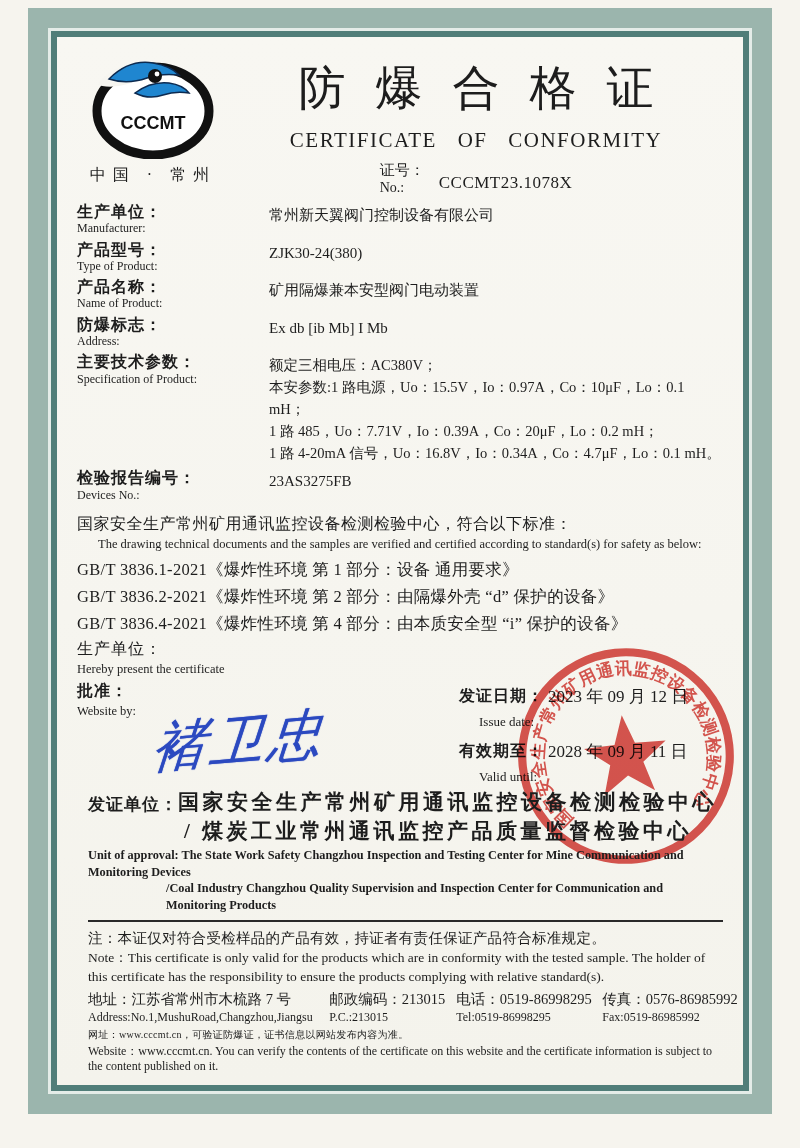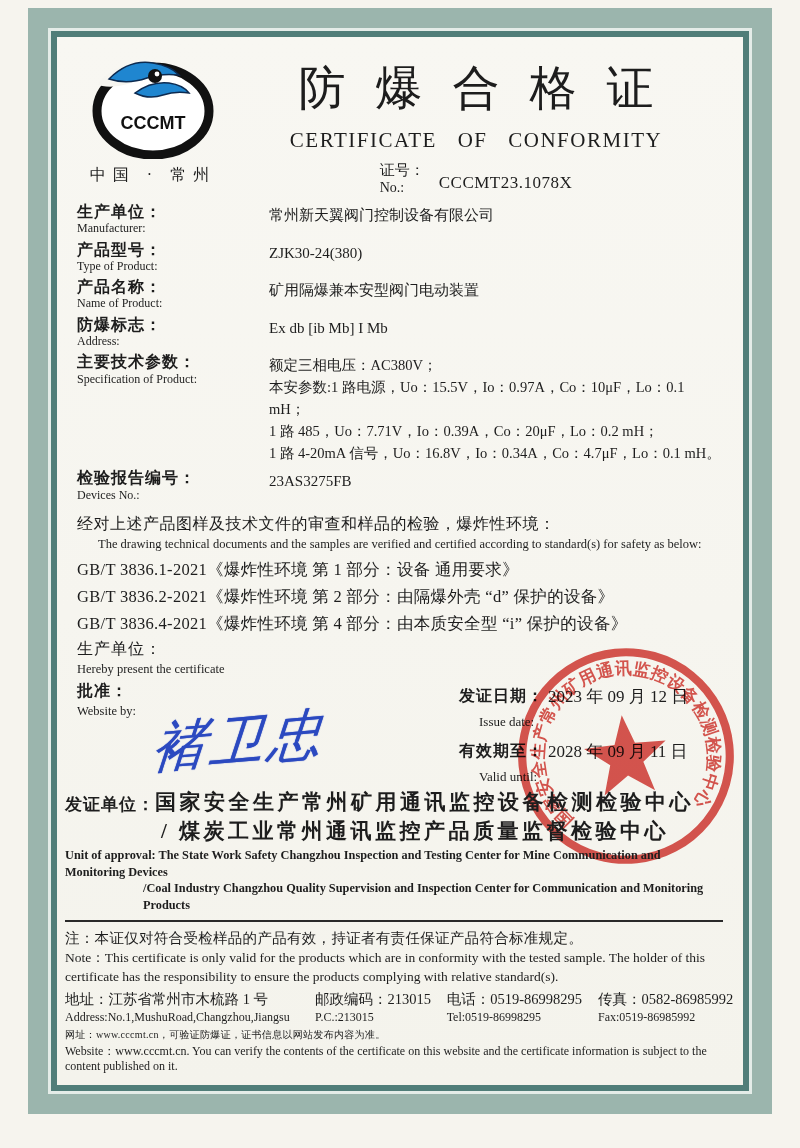--- a/index.html
+++ b/index.html
@@ -76,21 +76,21 @@
   .date-line { display:flex; align-items:center; }
   .date-label-cn { font-size:16px; font-weight:600; letter-spacing:1px; white-space:nowrap; }
   .date-value { font-size:17px; margin-left:4px; white-space:nowrap; }
   .date-label-en { font-size:13px; margin:6px 0 10px 20px; }
   .stamp {
     position:absolute; left:456px; top:606px; width:226px; height:226px;
     opacity:0.88; mix-blend-mode:multiply; transform:rotate(-6deg);
   }
 
   
-  .footer { position:absolute; left:8px; right:20px; bottom:10px; }
+  .footer { position:absolute; left:31px; right:20px; bottom:10px; }
   .unit-block { display:flex; }
   .unit-label { font-size:17px; font-weight:700; white-space:nowrap; padding-top:5px; letter-spacing:1px; }
   .unit-lines { flex:1; }
   .unit-cn1, .unit-cn2 { font-size:21px; font-weight:700; letter-spacing:3.5px; line-height:1.35; white-space:nowrap; }
   .unit-cn2 { padding-left:6px; }
   .unit-en { font-size:12.3px; font-weight:700; line-height:1.35; margin-top:2px; }
   .unit-en2 { padding-left:78px; font-size:12.3px; font-weight:700; line-height:1.35; }
   .divider { border:none; border-top:2px solid #2a2a2a; margin:7px 0 6px 0; }
   .note-cn { font-size:14.5px; line-height:1.45; letter-spacing:0.3px; }
   .note-en { font-size:13.5px; line-height:1.35; }
@@ -184,21 +184,21 @@
       <div class="f-label">
         <div class="label-cn">检验报告编号：</div>
         <div class="label-en">Devices No.:</div>
       </div>
       <div class="f-value">23AS3275FB</div>
     </div>
 
   </div>
 
   <div class="standards">
-    <div class="std-intro-cn">经对上述产品图样及技术文件的审查和样品的检验，爆炸性环境：</div>
+    <div class="std-intro-cn">国家安全生产常州矿用通讯监控设备检测检验中心，符合以下标准：</div>
     <div class="std-intro-en">The drawing technical documents and the samples are verified and certified according to standard(s) for safety as below:</div>
     <ul class="std-list">
       <li>GB/T 3836.1-2021《爆炸性环境 第 1 部分：设备 通用要求》</li>
       <li>GB/T 3836.2-2021《爆炸性环境 第 2 部分：由隔爆外壳 “d” 保护的设备》</li>
       <li>GB/T 3836.4-2021《爆炸性环境 第 4 部分：由本质安全型 “i” 保护的设备》</li>
     </ul>
     <div class="present-cn">生产单位：</div>
     <div class="present-en">Hereby present the certificate</div>
     <div class="approve-cn">批准：</div>
     <div class="approve-en">Website by:</div>
@@ -244,24 +244,24 @@
     </div>
     <div class="unit-en">Unit of approval: The State Work Safety Changzhou Inspection and Testing Center for Mine Communication and Monitoring Devices</div>
     <div class="unit-en2">/Coal Industry Changzhou Quality Supervision and Inspection Center for Communication and Monitoring Products</div>
 
     <hr class="divider">
 
     <div class="note-cn">注：本证仅对符合受检样品的产品有效，持证者有责任保证产品符合标准规定。</div>
     <div class="note-en">Note：This certificate is only valid for the products which are in conformity with the tested sample. The holder of this certificate has the responsibility to ensure the products complying with relative standard(s).</div>
 
     <div class="contact-row">
-      <div class="c1 contact-cn">地址：江苏省常州市木梳路 1 号</div>
+      <div class="c1 contact-cn">地址：江苏省常州市木梳路 7 号</div>
       <div class="c2 contact-cn">邮政编码：213015</div>
       <div class="c3 contact-cn">电话：0519-86998295</div>
-      <div class="c4 contact-cn">传真：0582-86985992</div>
+      <div class="c4 contact-cn">传真：0576-86985992</div>
     </div>
     <div class="contact-row en">
       <div class="c1 contact-en">Address:No.1,MushuRoad,Changzhou,Jiangsu</div>
       <div class="c2 contact-en">P.C.:213015</div>
       <div class="c3 contact-en">Tel:0519-86998295</div>
       <div class="c4 contact-en">Fax:0519-86985992</div>
     </div>
 
     <div class="web-cn">网址：www.cccmt.cn，可验证防爆证，证书信息以网站发布内容为准。</div>
     <div class="web-en">Website：www.cccmt.cn. You can verify the contents of the certificate on this website and the certificate information is subject to the content published on it.</div>

